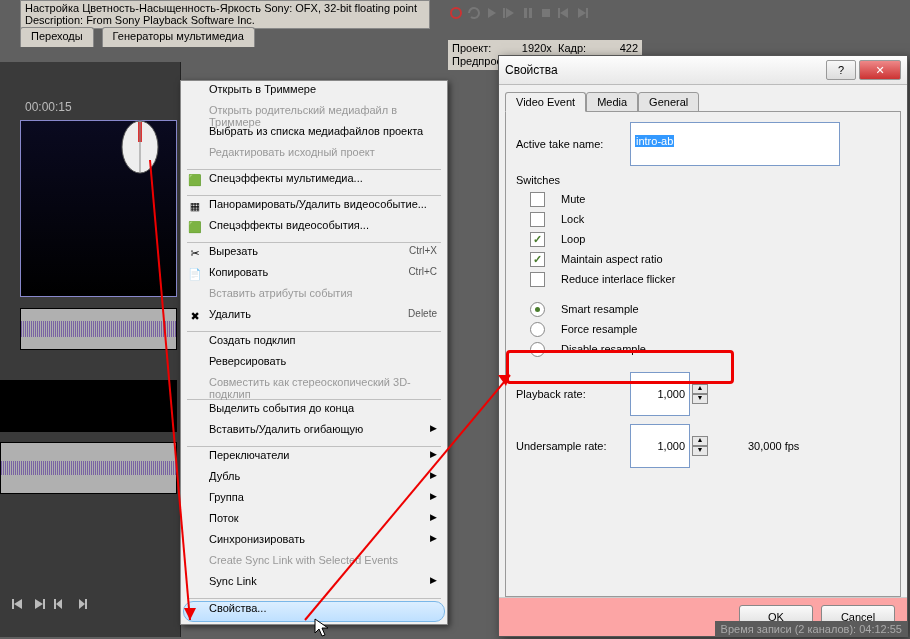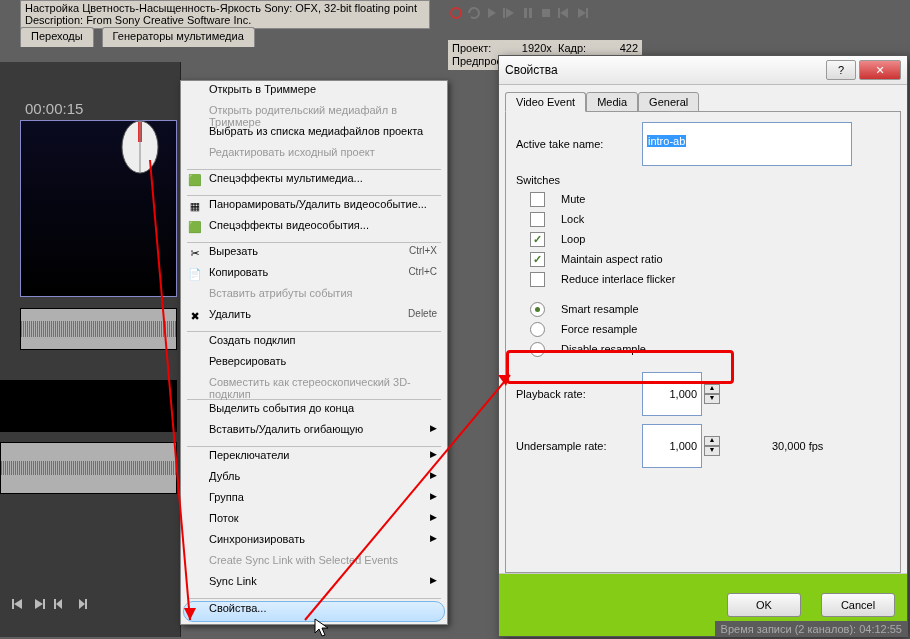--- a/index.html
+++ b/index.html
@@ -4,21 +4,21 @@
 <style>
 html,body{margin:0;padding:0;width:910px;height:639px;font-family:Tahoma,Arial,sans-serif;font-size:11px;background:#5b5b5b;overflow:hidden;position:relative}
 .bg{position:absolute;inset:0;background:#606060}
 .top-info{position:absolute;left:20px;top:0;width:400px;height:25px;background:#d4d0c8;border:1px solid #888;padding:1px 4px;font-size:11px;color:#000;line-height:12px}
 .tabs-top{position:absolute;left:20px;top:27px;display:flex;gap:8px;height:20px}
 .tab-top{background:#d4d0c8;border:1px solid #888;border-bottom:none;padding:2px 10px;font-size:11px;color:#000;border-radius:3px 3px 0 0}
 .transport{position:absolute;left:448px;top:5px;display:flex;gap:2px;align-items:center}
 .transport svg{width:16px;height:16px}
 .proj-info{position:absolute;left:448px;top:40px;font-size:11px;color:#000;background:#d4d0c8;padding:2px 4px;line-height:13px;white-space:pre}
 .timeline-area{position:absolute;left:0;top:62px;width:180px;height:575px;background:#3a3a3a;border-right:1px solid #222}
-.timecode{position:absolute;left:25px;top:100px;color:#bbb;font-size:15px}
+.timecode{position:absolute;left:25px;top:100px;color:#bbb;font-size:12px}
 .clip{position:absolute;width:155px;border:1px solid #000}
 .clip.video{left:20px;top:120px;height:175px;background:linear-gradient(#0a0a20,#000);border:1px solid #88c}
 .clip.audio{left:20px;height:40px;background:#b0b0b0;display:flex;align-items:center;overflow:hidden}
 .wave{position:absolute;inset:0;background:repeating-linear-gradient(90deg,#6b4fa0 0 1px,transparent 1px 2px);opacity:.8;top:12px;bottom:12px}
 .clip.black{left:0;top:380px;width:175px;height:50px;background:#000}
 .transport2{position:absolute;left:10px;top:596px;display:flex;gap:5px}
 .transport2 svg{width:16px;height:16px;fill:#bbb}
 .ctx-menu{position:absolute;left:180px;top:80px;width:262px;background:#f0f0f0;border:1px solid #888;box-shadow:2px 2px 6px #0008;padding:2px}
 .ctx-item{display:flex;align-items:flex-start;height:21px;padding:0 8px 0 26px;position:relative;font-size:11px;color:#000}
 .ctx-item.disabled{color:#999}
@@ -34,48 +34,48 @@
 .dlg-title{height:28px;background:linear-gradient(#fdfdfd,#e8e8e8);display:flex;align-items:center;padding:0 6px;font-size:12px;border-bottom:1px solid #bbb}
 .dlg-title-text{flex:1}
 .dlg-btns{display:flex;gap:3px}
 .dlg-btn{width:28px;height:18px;border:1px solid #999;background:linear-gradient(#f8f8f8,#ddd);display:flex;align-items:center;justify-content:center;border-radius:2px;font-size:11px}
 .dlg-btn.close{background:linear-gradient(#e88,#c33);color:#fff;width:40px}
 .dlg-tabs{display:flex;padding:6px 6px 0;gap:0}
 .dlg-tab{padding:3px 10px;border:1px solid #999;background:#f0f0f0;border-radius:3px 3px 0 0;font-size:11px;position:relative;top:1px}
 .dlg-tab.active{background:#f0f0f0;border-bottom:1px solid #f0f0f0;z-index:2}
 .dlg-tab:not(.active){background:#e4e4e4}
 .dlg-body{flex:1;margin:0 6px;border:1px solid #999;background:#f0f0f0;padding:10px;font-size:11px;color:#000;position:relative}
-.row{display:flex;align-items:center;margin-bottom:8px;gap:16px}
+.row{display:flex;align-items:center;margin-bottom:8px;gap:4px}
 .row label{min-width:110px}
 .input{border:1px solid #7a9ac9;background:#fff;height:18px;padding:12px 4px;font-size:11px}
 .sel{background:#3399ff;color:#fff;padding:0 1px}
 .fieldset{margin:6px 0 4px}
 .fieldset-title{margin-bottom:4px}
 .chk-row{display:flex;align-items:center;margin:2px 0 2px 14px;gap:16px;height:18px}
 .chk,.rad{width:13px;height:13px;border:1px solid #888;background:#fff;display:flex;align-items:center;justify-content:center;font-size:10px}
 .rad{border-radius:50%}
 .rad.checked::after{content:"";width:5px;height:5px;border-radius:50%;background:#4a7d2d}
 .chk.checked::after{content:"✓";color:#4a7d2d;font-weight:bold;font-size:11px;line-height:11px}
 .spin{display:inline-flex;align-items:center}
 .spin input{width:50px;text-align:right}
 .spin-btns{display:flex;flex-direction:column;margin-left:2px}
 .spin-btns div{width:14px;height:8px;border:1px solid #888;background:#e8e8e8;font-size:7px;line-height:6px;text-align:center}
-.dlg-footer{height:38px;display:flex;align-items:center;justify-content:flex-end;gap:20px;padding:12px 12px;border-top:1px solid #ccc;background:#84cc16}
+.dlg-footer{height:38px;display:flex;align-items:center;justify-content:flex-end;gap:8px;padding:0 12px;border-top:1px solid #ccc;background:#fca5a5}
 .btn{min-width:72px;height:22px;border:1px solid #888;background:linear-gradient(#fafafa,#ddd);border-radius:3px;font-size:11px;display:flex;align-items:center;justify-content:center}
 .status-bar{position:absolute;right:2px;bottom:2px;background:#5b5b5b;color:#aaa;font-size:11px;padding:2px 6px}
 .cursor-arrow{position:absolute;left:314px;top:618px;pointer-events:none}
 </style>
 </head>
 <body>
 
 <div class="bg"></div>
 
 <div class="top-info">
   <div>Настройка Цветность-Насыщенность-Яркость Sony: OFX, 32-bit floating point</div>
-  <div>Description: From Sony Creative Software Inc.</div>
+  <div>Description: From Sony Playback Software Inc.</div>
 </div>
 <div class="tabs-top">
   <div class="tab-top">Переходы</div>
   <div class="tab-top">Генераторы мультимедиа</div>
 </div>
 
 <div class="transport">
   <svg>
       <circle cx="8" cy="8" r="5" fill="none" stroke="#c33" stroke-width="2"></circle>
     </svg>

